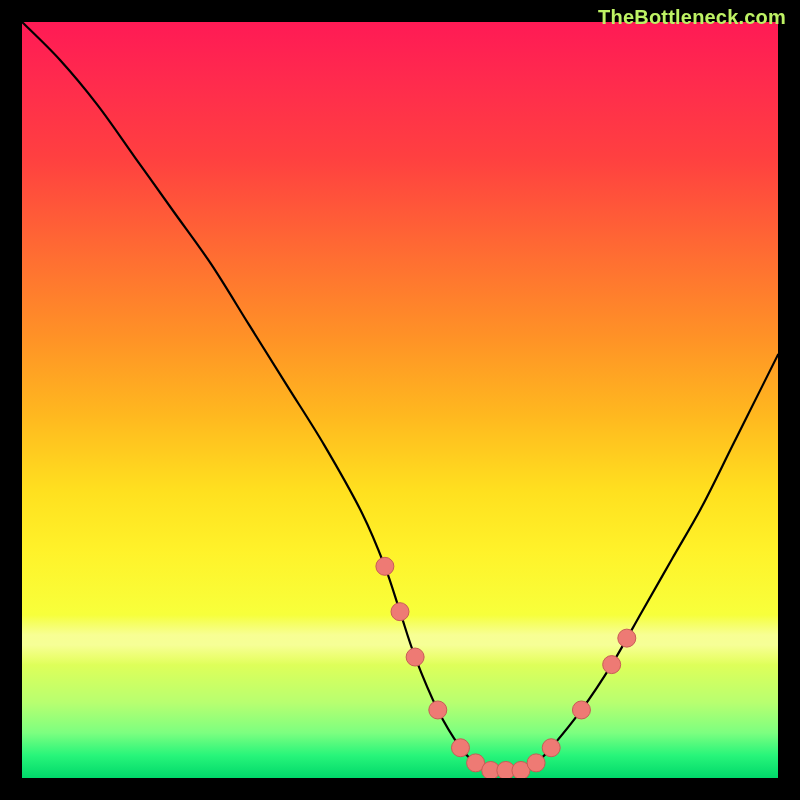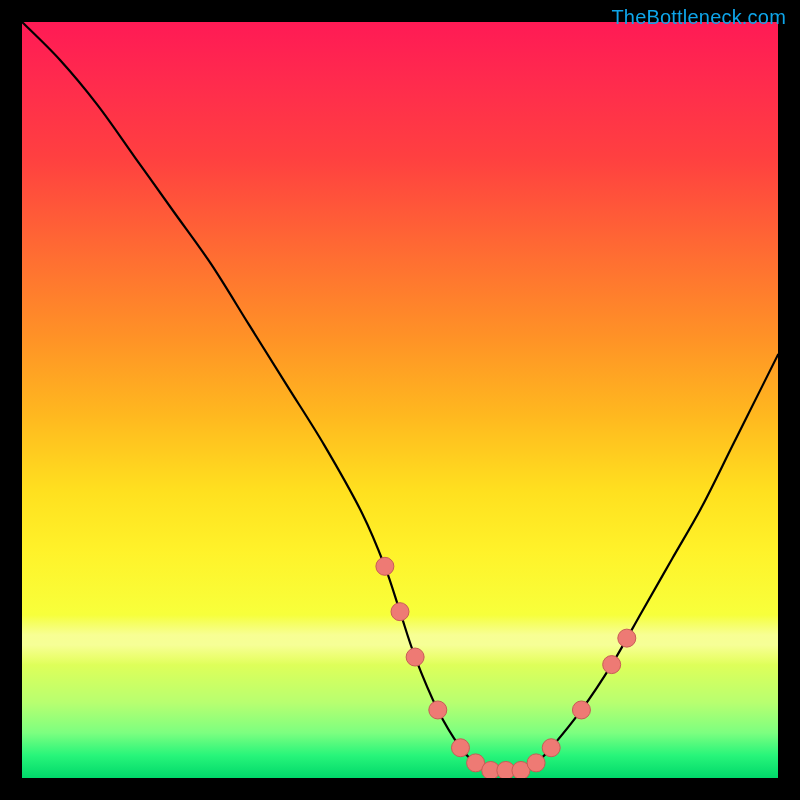--- a/index.html
+++ b/index.html
@@ -52,22 +52,22 @@
     position: absolute;
     left: 0; top: 0;
     width: 100%; height: 100%;
   }
   .watermark {
     position: absolute;
     top: 6px;
     right: 14px;
     font-family: Arial, Helvetica, sans-serif;
     font-size: 20px;
-    font-weight: 400;
-    color: #0ea5e9;
+    font-weight: 700;
+    color: #bef264;
     letter-spacing: 0.2px;
     user-select: none;
   }
 </style>
 </head>
 <body>
 
 <div class="frame">
   <div class="plot">
     <div class="gradient"></div>

